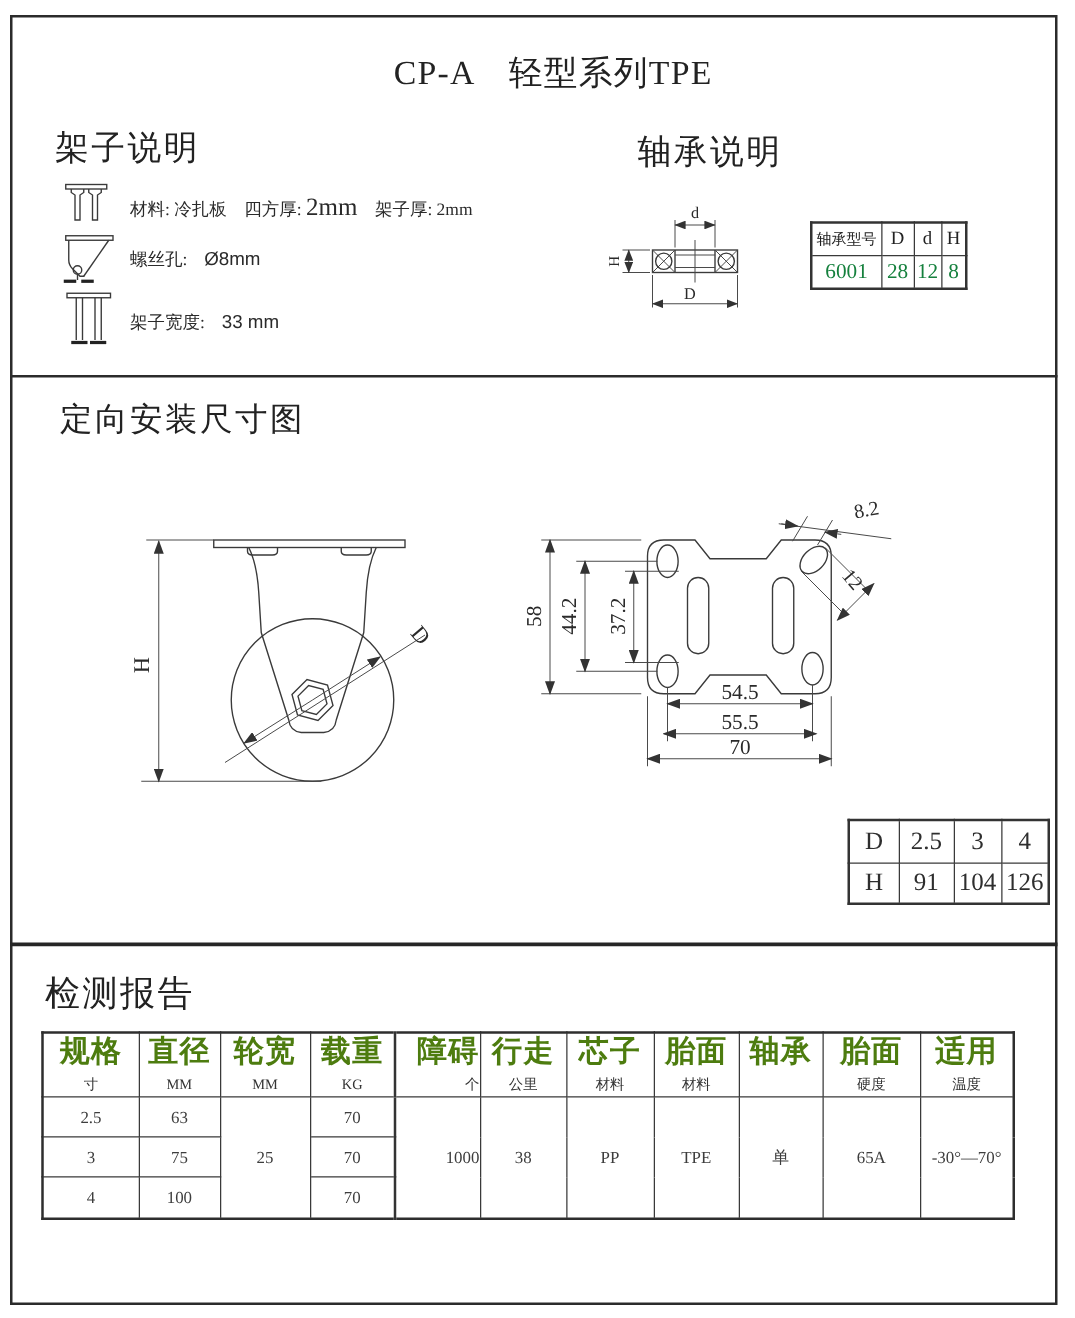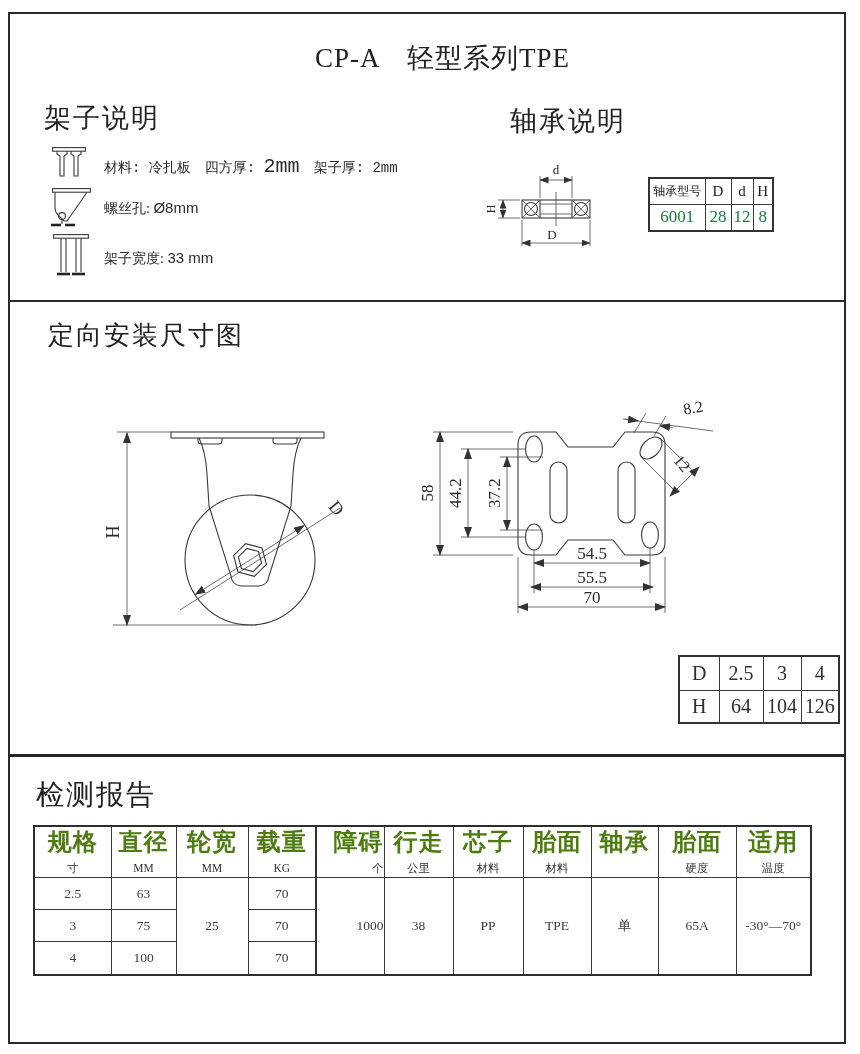--- a/index.html
+++ b/index.html
@@ -6,21 +6,21 @@
   .page{position:relative;width:860px;height:1054px;background:#ffffff;overflow:hidden;
         font-family:"Liberation Serif","DejaVu Serif",serif;color:#222;}
   .abs{position:absolute;}
   .sheet{left:8px;top:12px;width:834px;height:1028px;border:2px solid #2b2b2b;}
   .divider1{left:8px;top:300px;width:838px;height:2px;background:#2b2b2b;}
   .divider2{left:8px;top:754px;width:838px;height:3px;background:#262626;}
   .doc-title{left:315px;top:40px;font-size:27px;letter-spacing:1px;white-space:nowrap;}
   .sec-h{font-size:27px;letter-spacing:2px;white-space:nowrap;}
   .spec-text{white-space:nowrap;font-size:14px;color:#2a2a2a;}
   .spec-val-big{font-size:20px;}
-  .spec-val-sans{font-family:"Liberation Sans","DejaVu Sans",sans-serif;font-size:15px;}
+  .spec-val-sans{font-family:"Liberation Sans","DejaVu Sans",sans-serif;font-size:15px;margin-left:10px;}
   svg{overflow:visible;}
   .ln{stroke:#3a3a3a;stroke-width:1.1;fill:none;}
   .thin{stroke:#4a4a4a;stroke-width:0.8;fill:none;}
   .dimtx{font-family:"Liberation Serif","DejaVu Serif",serif;fill:#2a2a2a;}
   table{border-collapse:collapse;table-layout:fixed;}
   td,th{border:1px solid #3a3a3a;text-align:center;vertical-align:middle;padding:0;font-weight:normal;}
   .bearing-table{border:2px solid #333;}
   .bearing-table .bt-h1{font-size:12px;}
   .bearing-table .bt-h2{font-size:15px;}
   .bearing-table .bt-v{font-size:17px;color:#15803d;}
@@ -43,21 +43,21 @@
 
   <div class="abs sec-h" style="left:44px;top:100px;">架子说明</div>
 
   <div class="abs doc-title">CP-A　轻型系列TPE</div>
 
   <svg class="abs" style="left:52px;top:147px;" width="34" height="33" viewBox="0 0 34 33">
     <rect class="ln" x="0.6" y="0.6" width="32.8" height="3.6"></rect>
     <path class="ln" d="M5,4.2 L5,7 L8,9 L8,29 L12,29 L12,9 L15,7 L15,4.2"></path>
     <path class="ln" d="M19,4.2 L19,7 L22,9 L22,29 L26,29 L26,9 L29,7 L29,4.2"></path>
   </svg>
-  <div class="abs spec-text" style="left:104px;top:155px;font-family:Liberation Mono, monospace;">
+  <div class="abs spec-text" style="left:104px;top:155px;">
     <span>材料: 冷扎板　四方厚: </span><span class="spec-val-big">2mm</span><span>　架子厚: 2mm</span>
   </div>
 
   <svg class="abs" style="left:50px;top:188px;" width="42" height="40" viewBox="0 0 42 40">
     <rect class="ln" x="2.6" y="0.6" width="37.8" height="3.6"></rect>
     <path class="ln" d="M5,4.2 L5,20 Q5,24 8,27 L14,33 L17.5,33"></path>
     <path class="ln" d="M37,4.2 L17,33"></path>
     <circle class="ln" cx="12" cy="28" r="3.4"></circle>
     <line class="ln" x1="12" y1="31.4" x2="12" y2="36"></line>
     <line x1="1" y1="37" x2="11" y2="37" stroke="#222" stroke-width="2.6"></line>
@@ -222,21 +222,21 @@
       </colgroup>
     <tbody>
         <tr style="height:34px;">
       <td>D</td>
       <td>2.5</td>
       <td>3</td>
       <td>4</td>
     </tr>
     <tr style="height:33px;">
       <td>H</td>
-      <td>64</td>
+      <td>91</td>
       <td>104</td>
       <td>126</td>
     </tr>
   </tbody>
     </table>
 
   <div class="abs sec-h" style="left:36px;top:776px;font-size:28px;">检测报告</div>
 
   <table class="abs report-table" style="left:33px;top:825px;width:777px;">
     <colgroup>

